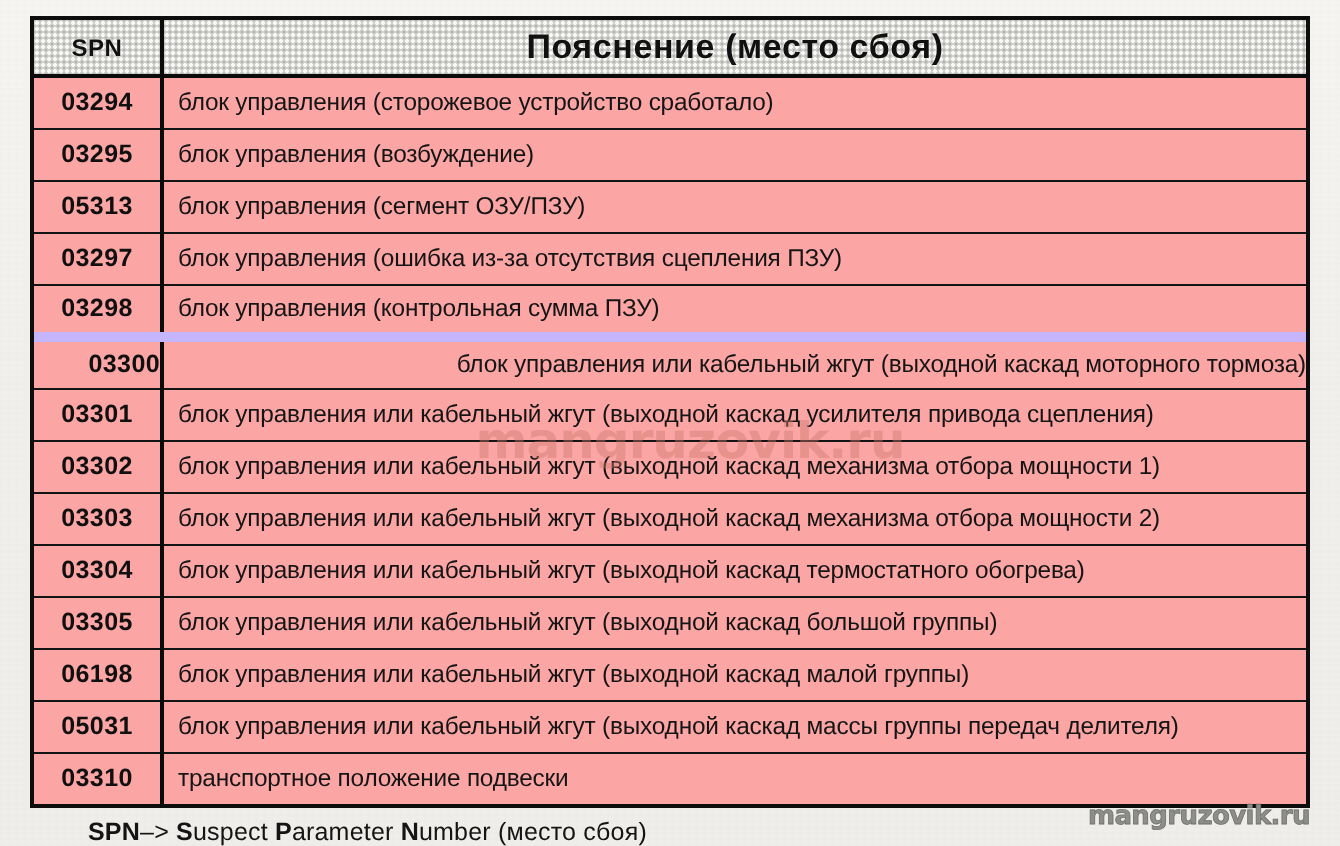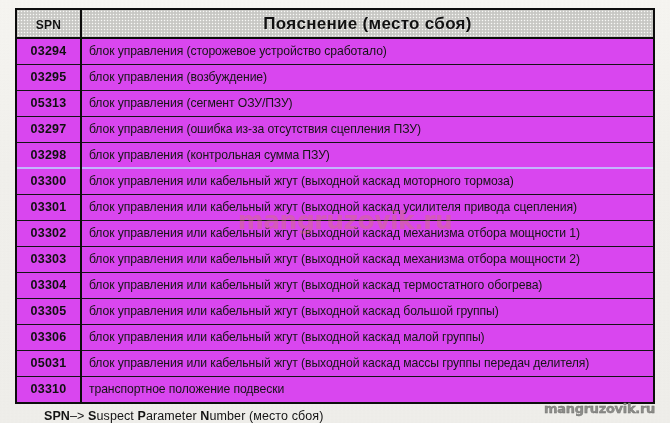--- a/index.html
+++ b/index.html
@@ -76,24 +76,24 @@
     text-shadow: 0 0 1px rgba(255,255,255,.7);
     display: inline-block;
   }
   .th-label.desc { font-size: 17px; }
 
   tbody tr { height: 26px; }
   tbody td {
     border-top: 1px solid #141414;
     padding: 0;
     vertical-align: middle;
-    background: #d946ef;
+    background: #fca5a5;
   }
   tbody tr:first-child td { border-top: none; }
-  tbody tr.thick-top td { border-top: 2px solid #c4b5fd; }
+  tbody tr.thick-top td { border-top: 5px solid #c4b5fd; text-align: right; }
 
   td.cell-spn {
     border-right: 2px solid #0b0b0b;
     text-align: center;
     font-size: 12.5px;
     font-weight: bold;
     color: #101010;
     letter-spacing: .2px;
   }
   td.cell-desc {
@@ -206,21 +206,21 @@
           </tr>
           <tr>
             <td class="cell-spn">03304</td>
             <td class="cell-desc">блок управления или кабельный жгут (выходной каскад термостатного обогрева)</td>
           </tr>
           <tr>
             <td class="cell-spn">03305</td>
             <td class="cell-desc">блок управления или кабельный жгут (выходной каскад большой группы)</td>
           </tr>
           <tr>
-            <td class="cell-spn">03306</td>
+            <td class="cell-spn">06198</td>
             <td class="cell-desc">блок управления или кабельный жгут (выходной каскад малой группы)</td>
           </tr>
           <tr>
             <td class="cell-spn">05031</td>
             <td class="cell-desc">блок управления или кабельный жгут (выходной каскад массы группы передач делителя)</td>
           </tr>
           <tr>
             <td class="cell-spn">03310</td>
             <td class="cell-desc">транспортное положение подвески</td>
           </tr>

